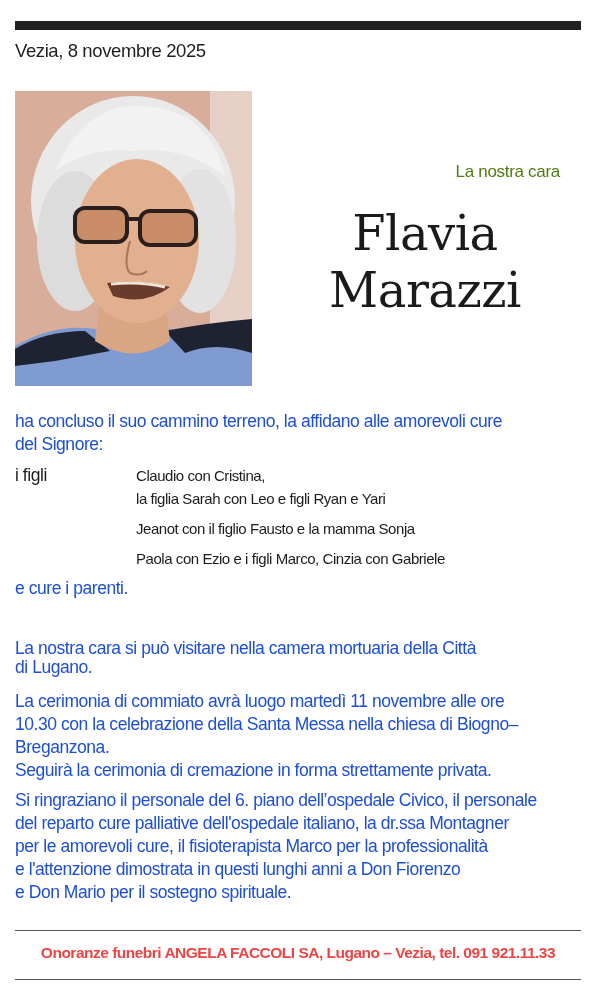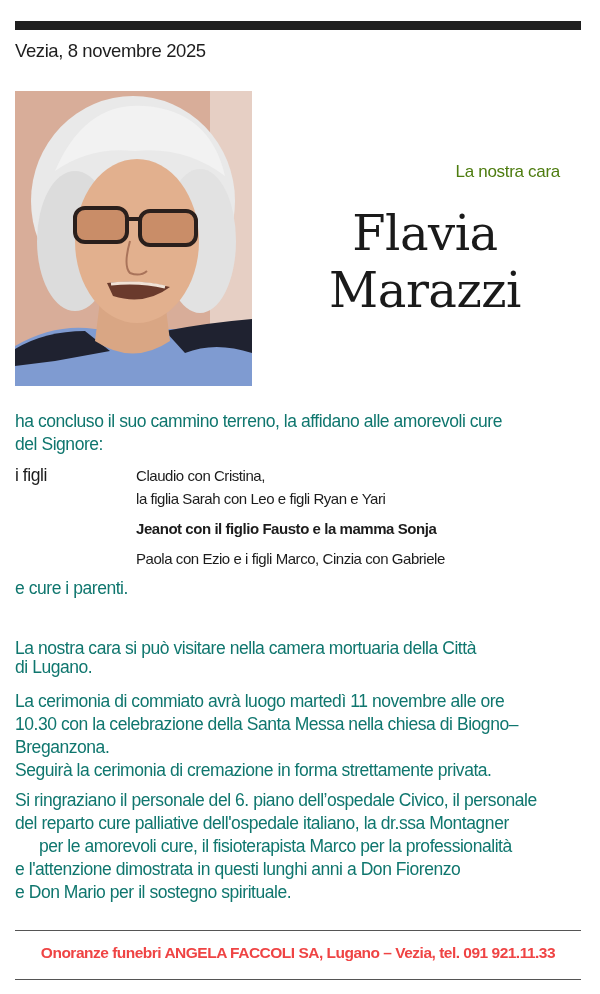--- a/index.html
+++ b/index.html
@@ -64,21 +64,21 @@
       color: #1a1a1a;
     }
     .name.first { top: 205px; }
     .name.last { top: 262px; }
     .text {
       position: absolute;
       left: 15px;
       font-size: 17.5px;
       line-height: 23px;
       letter-spacing: -0.45px;
-      color: #0f766e;
+      color: #1d4ed8;
       white-space: nowrap;
       text-align: right;
     }
     .family-label {
       position: absolute;
       left: 15px;
       font-size: 17.5px;
       line-height: 23px;
       letter-spacing: -0.45px;
     }
@@ -150,34 +150,34 @@
 <div class="intro-label">La nostra cara</div>
 <div class="name first">Flavia</div>
 <div class="name last">Marazzi</div>
 
 <div class="text" style="top:410px;">ha concluso il suo cammino terreno, la affidano alle amorevoli cure</div>
 <div class="text" style="top:433px;">del Signore:</div>
 
 <div class="family-label" style="top:464px;">i figli</div>
 <div class="family-entry" style="top:464px;">Claudio con Cristina,</div>
 <div class="family-entry" style="top:487px;">la figlia Sarah con Leo e figli Ryan e Yari</div>
-<div class="family-entry" style="top:517px;font-weight:bold;">Jeanot con il figlio Fausto e la mamma Sonja</div>
+<div class="family-entry" style="top:517px;">Jeanot con il figlio Fausto e la mamma Sonja</div>
 <div class="family-entry" style="top:547px;">Paola con Ezio e i figli Marco, Cinzia con Gabriele</div>
 
 <div class="text" style="top:577px;">e cure i parenti.</div>
 
 <div class="text" style="top:637px;">La nostra cara si può visitare nella camera mortuaria della Città</div>
 <div class="text" style="top:656px;">di Lugano.</div>
 
 <div class="text" style="top:690px;">La cerimonia di commiato avrà luogo martedì 11 novembre alle ore</div>
 <div class="text" style="top:713px;">10.30 con la celebrazione della Santa Messa nella chiesa di Biogno–</div>
 <div class="text" style="top:736px;">Breganzona.</div>
 <div class="text" style="top:759px;">Seguirà la cerimonia di cremazione in forma strettamente privata.</div>
 
 <div class="text" style="top:789px;">Si ringraziano il personale del 6. piano dell’ospedale Civico, il personale</div>
 <div class="text" style="top:812px;">del reparto cure palliative dell'ospedale italiano, la dr.ssa Montagner</div>
-<div class="text" style="top:835px;margin-left:24px;">per le amorevoli cure, il fisioterapista Marco per la professionalità</div>
+<div class="text" style="top:835px;">per le amorevoli cure, il fisioterapista Marco per la professionalità</div>
 <div class="text" style="top:858px;">e l'attenzione dimostrata in questi lunghi anni a Don Fiorenzo</div>
 <div class="text" style="top:881px;">e Don Mario per il sostegno spirituale.</div>
 
 <div class="rule" style="top:930px;"></div>
 <div class="footer">Onoranze funebri ANGELA FACCOLI SA, Lugano – Vezia, tel. 091 921.11.33</div>
 <div class="rule" style="top:979px;"></div>
 
 </body></html>

